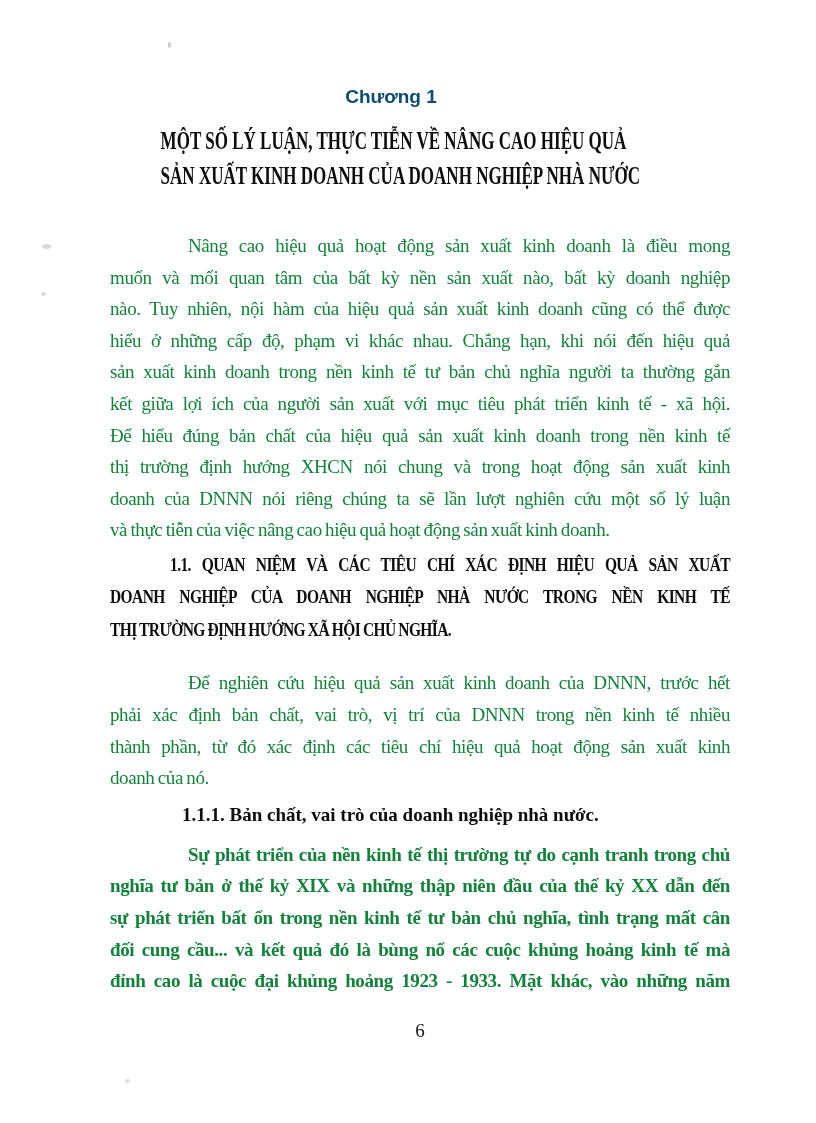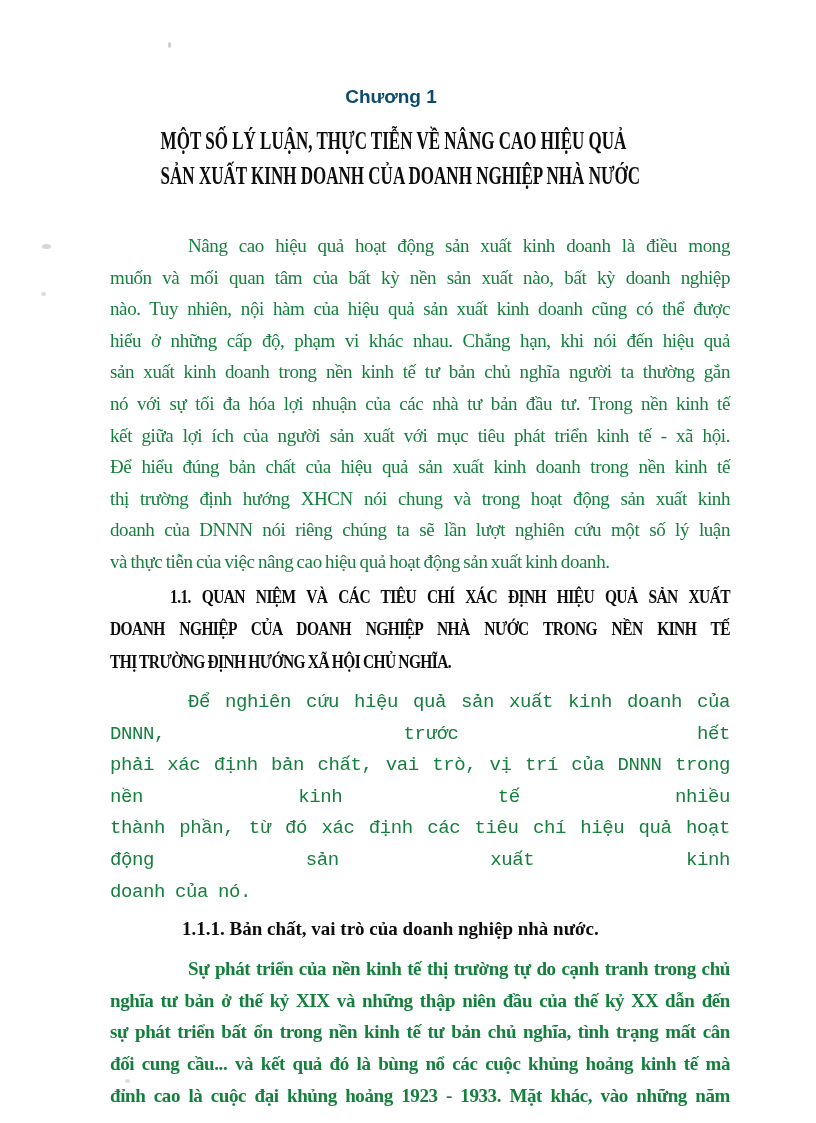--- a/index.html
+++ b/index.html
@@ -30,21 +30,21 @@
     font-size:19px; line-height:31.6px;
     letter-spacing:-0.4px; word-spacing:-1px;
     text-align:justify; text-align-last:justify;
     color:#15803d;
   }
   .ln.first { text-indent:78px; }
   .ln.parend { text-align-last:left; }
 
   .p1 { margin-top:36px; }
   .sec { margin-top:3px; }
-  .p2 { margin-top:9px;font-family:Liberation Mono, monospace; }
+  .p2 { margin-top:21px; }
   .sub { margin-top:6px; }
   .p3 { margin-top:9px;font-weight:bold; }
 
   .hl {
     font-weight:bold; font-size:15.5px; line-height:32.5px;
     letter-spacing:-0.6px; word-spacing:-0.5px;
     text-align:justify; text-align-last:justify;
     transform:scaleY(1.18); transform-origin:center left;
     color:#0d0d0d;
   }
@@ -82,21 +82,20 @@
       <div class="title-line">MỘT SỐ LÝ LUẬN, THỰC TIỄN VỀ NÂNG CAO HIỆU QUẢ</div>
       <div class="title-line">SẢN XUẤT KINH DOANH CỦA DOANH NGHIỆP NHÀ NƯỚC</div>
     </div>
 
     <div class="para p1">
       <div class="ln first">Nâng cao hiệu quả hoạt động sản xuất kinh doanh là điều mong</div>
       <div class="ln">muốn và mối quan tâm của bất kỳ nền sản xuất nào, bất kỳ doanh nghiệp</div>
       <div class="ln">nào. Tuy nhiên, nội hàm của hiệu quả sản xuất kinh doanh cũng có thể được</div>
       <div class="ln">hiểu ở những cấp độ, phạm vi khác nhau. Chẳng hạn, khi nói đến hiệu quả</div>
       <div class="ln">sản xuất kinh doanh trong nền kinh tế tư bản chủ nghĩa người ta thường gắn</div>
-      <div class="ln">nó với sự tối đa hóa lợi nhuận của các nhà tư bản đầu tư. Trong nền kinh tế</div>
       <div class="ln">kết giữa lợi ích của người sản xuất với mục tiêu phát triển kinh tế - xã hội.</div>
       <div class="ln">Để hiểu đúng bản chất của hiệu quả sản xuất kinh doanh trong nền kinh tế</div>
       <div class="ln">thị trường định hướng XHCN nói chung và trong hoạt động sản xuất kinh</div>
       <div class="ln">doanh của DNNN nói riêng chúng ta sẽ lần lượt nghiên cứu một số lý luận</div>
       <div class="ln parend">và thực tiễn của việc nâng cao hiệu quả hoạt động sản xuất kinh doanh.</div>
     </div>
 
     <div class="para sec">
       <div class="hl first">1.1. QUAN NIỆM VÀ CÁC TIÊU CHÍ XÁC ĐỊNH HIỆU QUẢ SẢN XUẤT</div>
       <div class="hl">DOANH NGHIỆP CỦA DOANH NGHIỆP NHÀ NƯỚC TRONG NỀN KINH TẾ</div>

